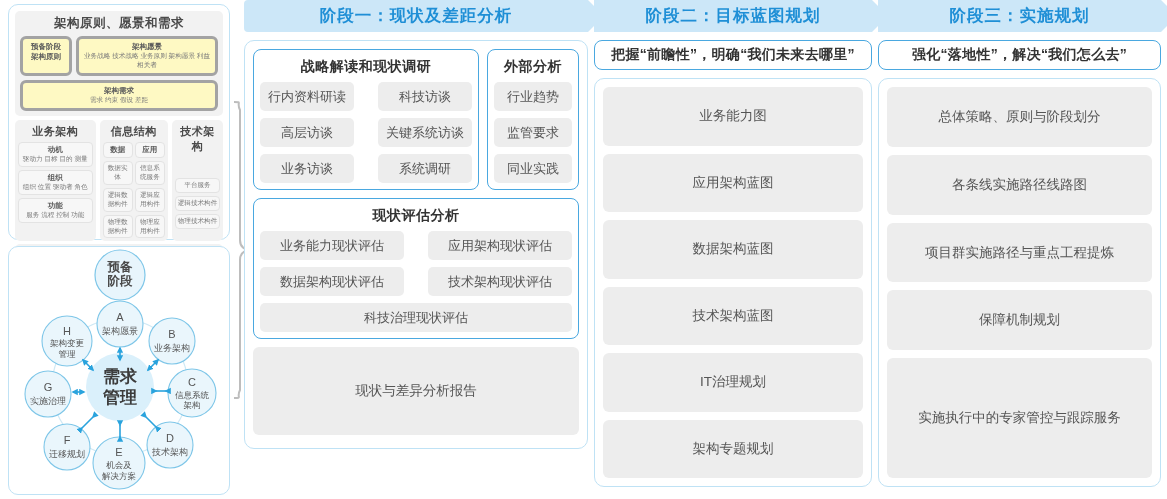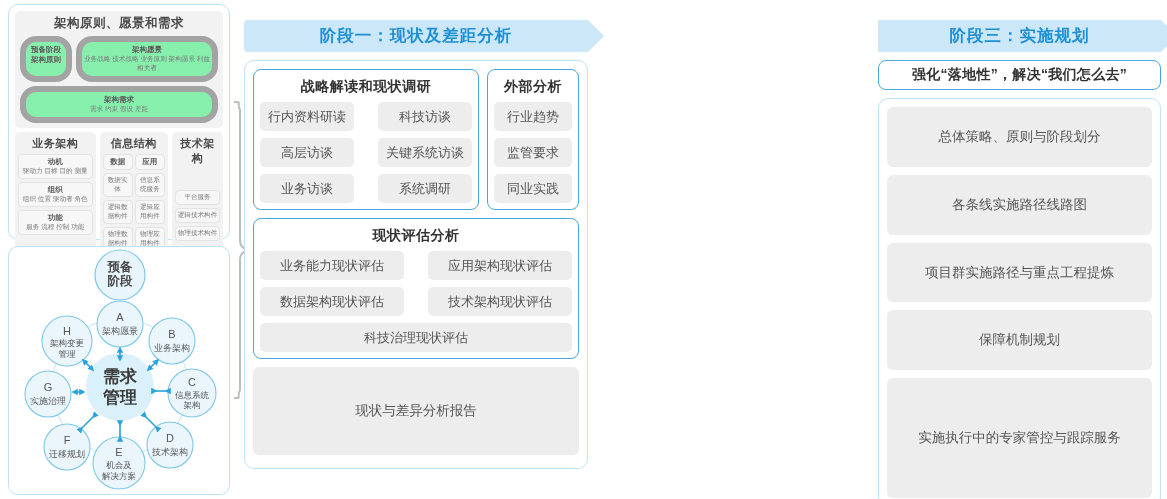--- a/index.html
+++ b/index.html
@@ -20,21 +20,21 @@
     background: #fff;
   }
   .togaf-panel { position: absolute; left:0; top:0; width: 222px; height: 236px; padding: 6px; }
   .adm-panel   { position: absolute; left:0; top:242px; width: 222px; height: 249px; }
 
   .grp {
     background: #f2f2f2; border-radius: 5px;
     margin-bottom: 4px;
   }
   .sub {
-    background: #86efac; border: 6px solid #a3a3a3; border-radius: 16px;
+    background: #fef9c3; border: 3px solid #a3a3a3; border-radius: 6px;
     text-align: center; color: #6b6b6b;
   }
 
   
   .ap-block { padding: 4px 5px 5px; }
   .ap-head { font-size: 12.5px; font-weight: bold; color: #4a4a4a; text-align:center; margin-bottom: 4px; letter-spacing: .5px;}
   .ap-row { display: flex; gap: 4px; }
   .ap-prep { width: 52px; padding: 3px 1px; }
   .ap-vision { flex: 1; padding: 3px 2px; }
   .ap-req { margin-top: 4px; padding: 3px 6px; }
@@ -55,21 +55,21 @@
 
   
   .real-row { display:flex; gap:4px; background:#f2f2f2; border-radius:5px; padding:4px; margin-top:3px; align-items:stretch;}
   .real-label { width: 40px; display:flex; align-items:center; justify-content:center; font-size:11px; font-weight:bold; color:#4a4a4a; line-height:1.15; text-align:center;}
   .real-cell { flex:1; background:#f7f7f7; border:1px solid #e3e3e3; border-radius:4px; text-align:center; padding:3px 2px; display:flex; flex-direction:column; justify-content:center;}
 
   
   .adm-svg { position:absolute; left:0; top:0; }
 
   
-  .phase-col { position: absolute; top: 20px; }
+  .phase-col { position: absolute; top: 0; }
   .phase-col.p1 { left: 244px; width: 344px; }
   .phase-col.p2 { left: 594px; width: 278px; }
   .phase-col.p3 { left: 878px; width: 283px; }
 
   .phase-banner {
     position: relative; height: 32px;
     background: #cce7f8;
     display: flex; align-items: center; justify-content: center;
   }
   .phase-banner .ptxt {
@@ -356,20 +356,34 @@
           <div class="chip">数据架构现状评估</div>
           <div class="chip">技术架构现状评估</div>
         </div>
         <div class="chip chip-wide">科技治理现状评估</div>
       </div>
 
       <div class="report-box">现状与差异分析报告</div>
     </div>
   </div>
 
+  <div class="phase-col p2">
+    <div class="phase-banner">
+      <span class="ptxt">阶段二：目标蓝图规划</span>
+    </div>
+    <div class="phase-sub">把握“前瞻性”，明确“我们未来去哪里”</div>
+    <div class="phase-body">
+      <div class="big-chip">业务能力图</div>
+      <div class="big-chip">应用架构蓝图</div>
+      <div class="big-chip">数据架构蓝图</div>
+      <div class="big-chip">技术架构蓝图</div>
+      <div class="big-chip">IT治理规划</div>
+      <div class="big-chip">架构专题规划</div>
+    </div>
+  </div>
 
   <div class="phase-col p3">
     <div class="phase-banner">
       <span class="ptxt">阶段三：实施规划</span>
     </div>
     <div class="phase-sub">强化“落地性”，解决“我们怎么去”</div>
     <div class="phase-body">
       <div class="big-chip">总体策略、原则与阶段划分</div>
       <div class="big-chip">各条线实施路径线路图</div>
       <div class="big-chip">项目群实施路径与重点工程提炼</div>

